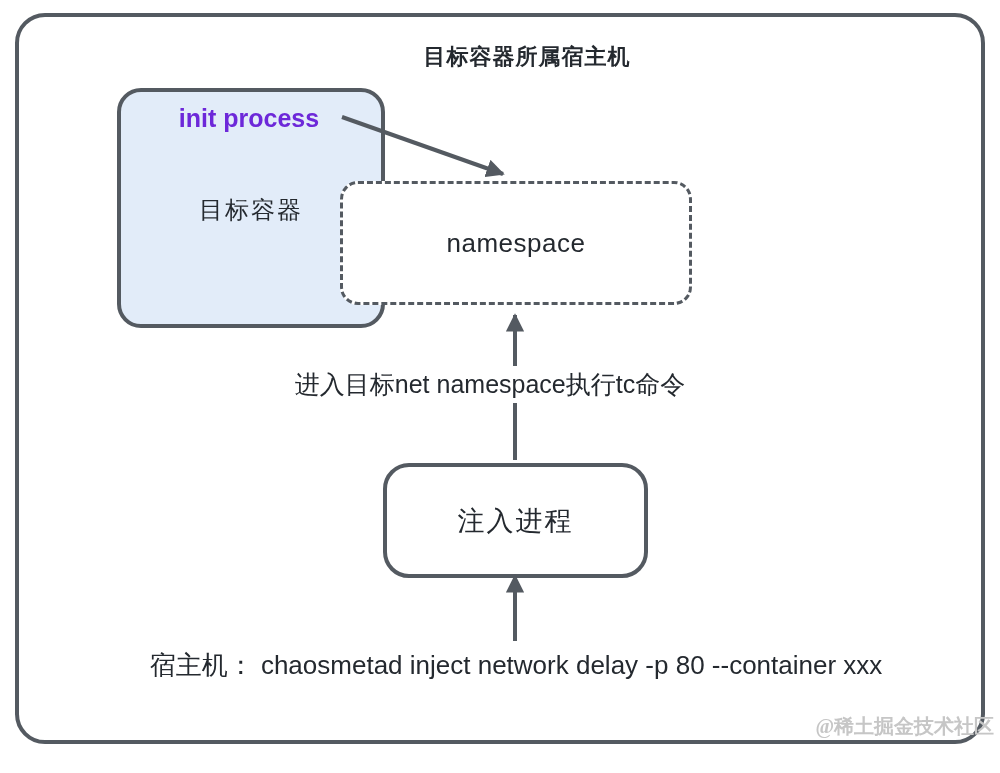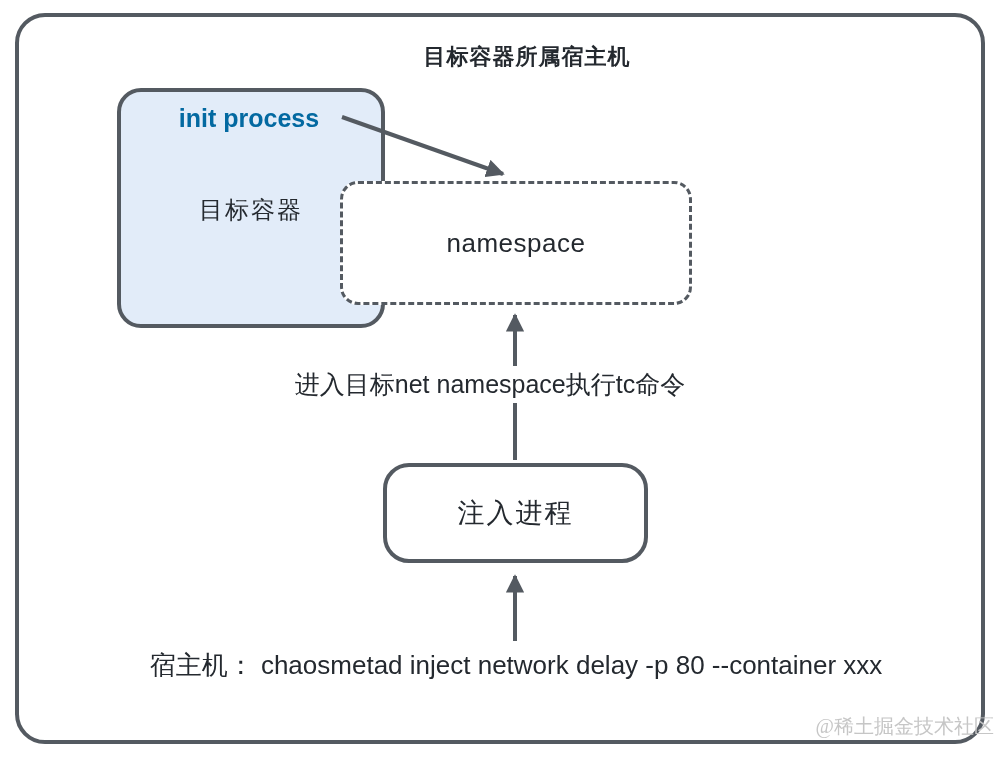--- a/index.html
+++ b/index.html
@@ -39,21 +39,21 @@
     left:117px;top:88px;width:268px;height:240px;
     background:var(--container-fill);
     border:4px solid var(--stroke);
     border-radius:24px;
     z-index:1;
   }
   .init-process{
     left:0;right:4px;top:12px;
     text-align:center;
     font-size:25px;font-weight:bold;
-    color:#0369a1;
+    color:#6d28d9;
   }
   .target-name{
     left:0;right:0;top:102px;
     text-align:center;
     font-size:24px;
     letter-spacing:2px;
   }
   
   .namespace-box{
     left:340px;top:181px;width:352px;height:124px;
@@ -80,21 +80,21 @@
     left:490px;top:366px;
     transform:translateX(-50%);
     background:#ffffff;
     padding:2px 10px;
     font-size:25px;
     white-space:nowrap;
     z-index:4;
   }
   
   .inject-box{
-    left:383px;top:463px;width:265px;height:100px;
+    left:383px;top:463px;width:265px;height:115px;
     background:#ffffff;
     border:4px solid var(--stroke);
     border-radius:26px;
     z-index:2;
     display:flex;align-items:center;justify-content:center;
   }
   .inject-label{font-size:27px;letter-spacing:2px;}
   
   .host-command{
     left:516px;top:648px;
@@ -104,20 +104,21 @@
     z-index:4;
   }
   
   .watermark{
     right:6px;top:713px;
     font-size:20px;
     color:var(--watermark);
     white-space:nowrap;
     z-index:6;
     font-family:"Liberation Serif","DejaVu Serif",serif;
+    font-weight:bold;
   }
 </style>
 </head>
 <body>
 
 <div class="abs host-frame"></div>
 
 <div class="abs host-title">目标容器所属宿主机</div>
 
 <div class="abs target-box">

